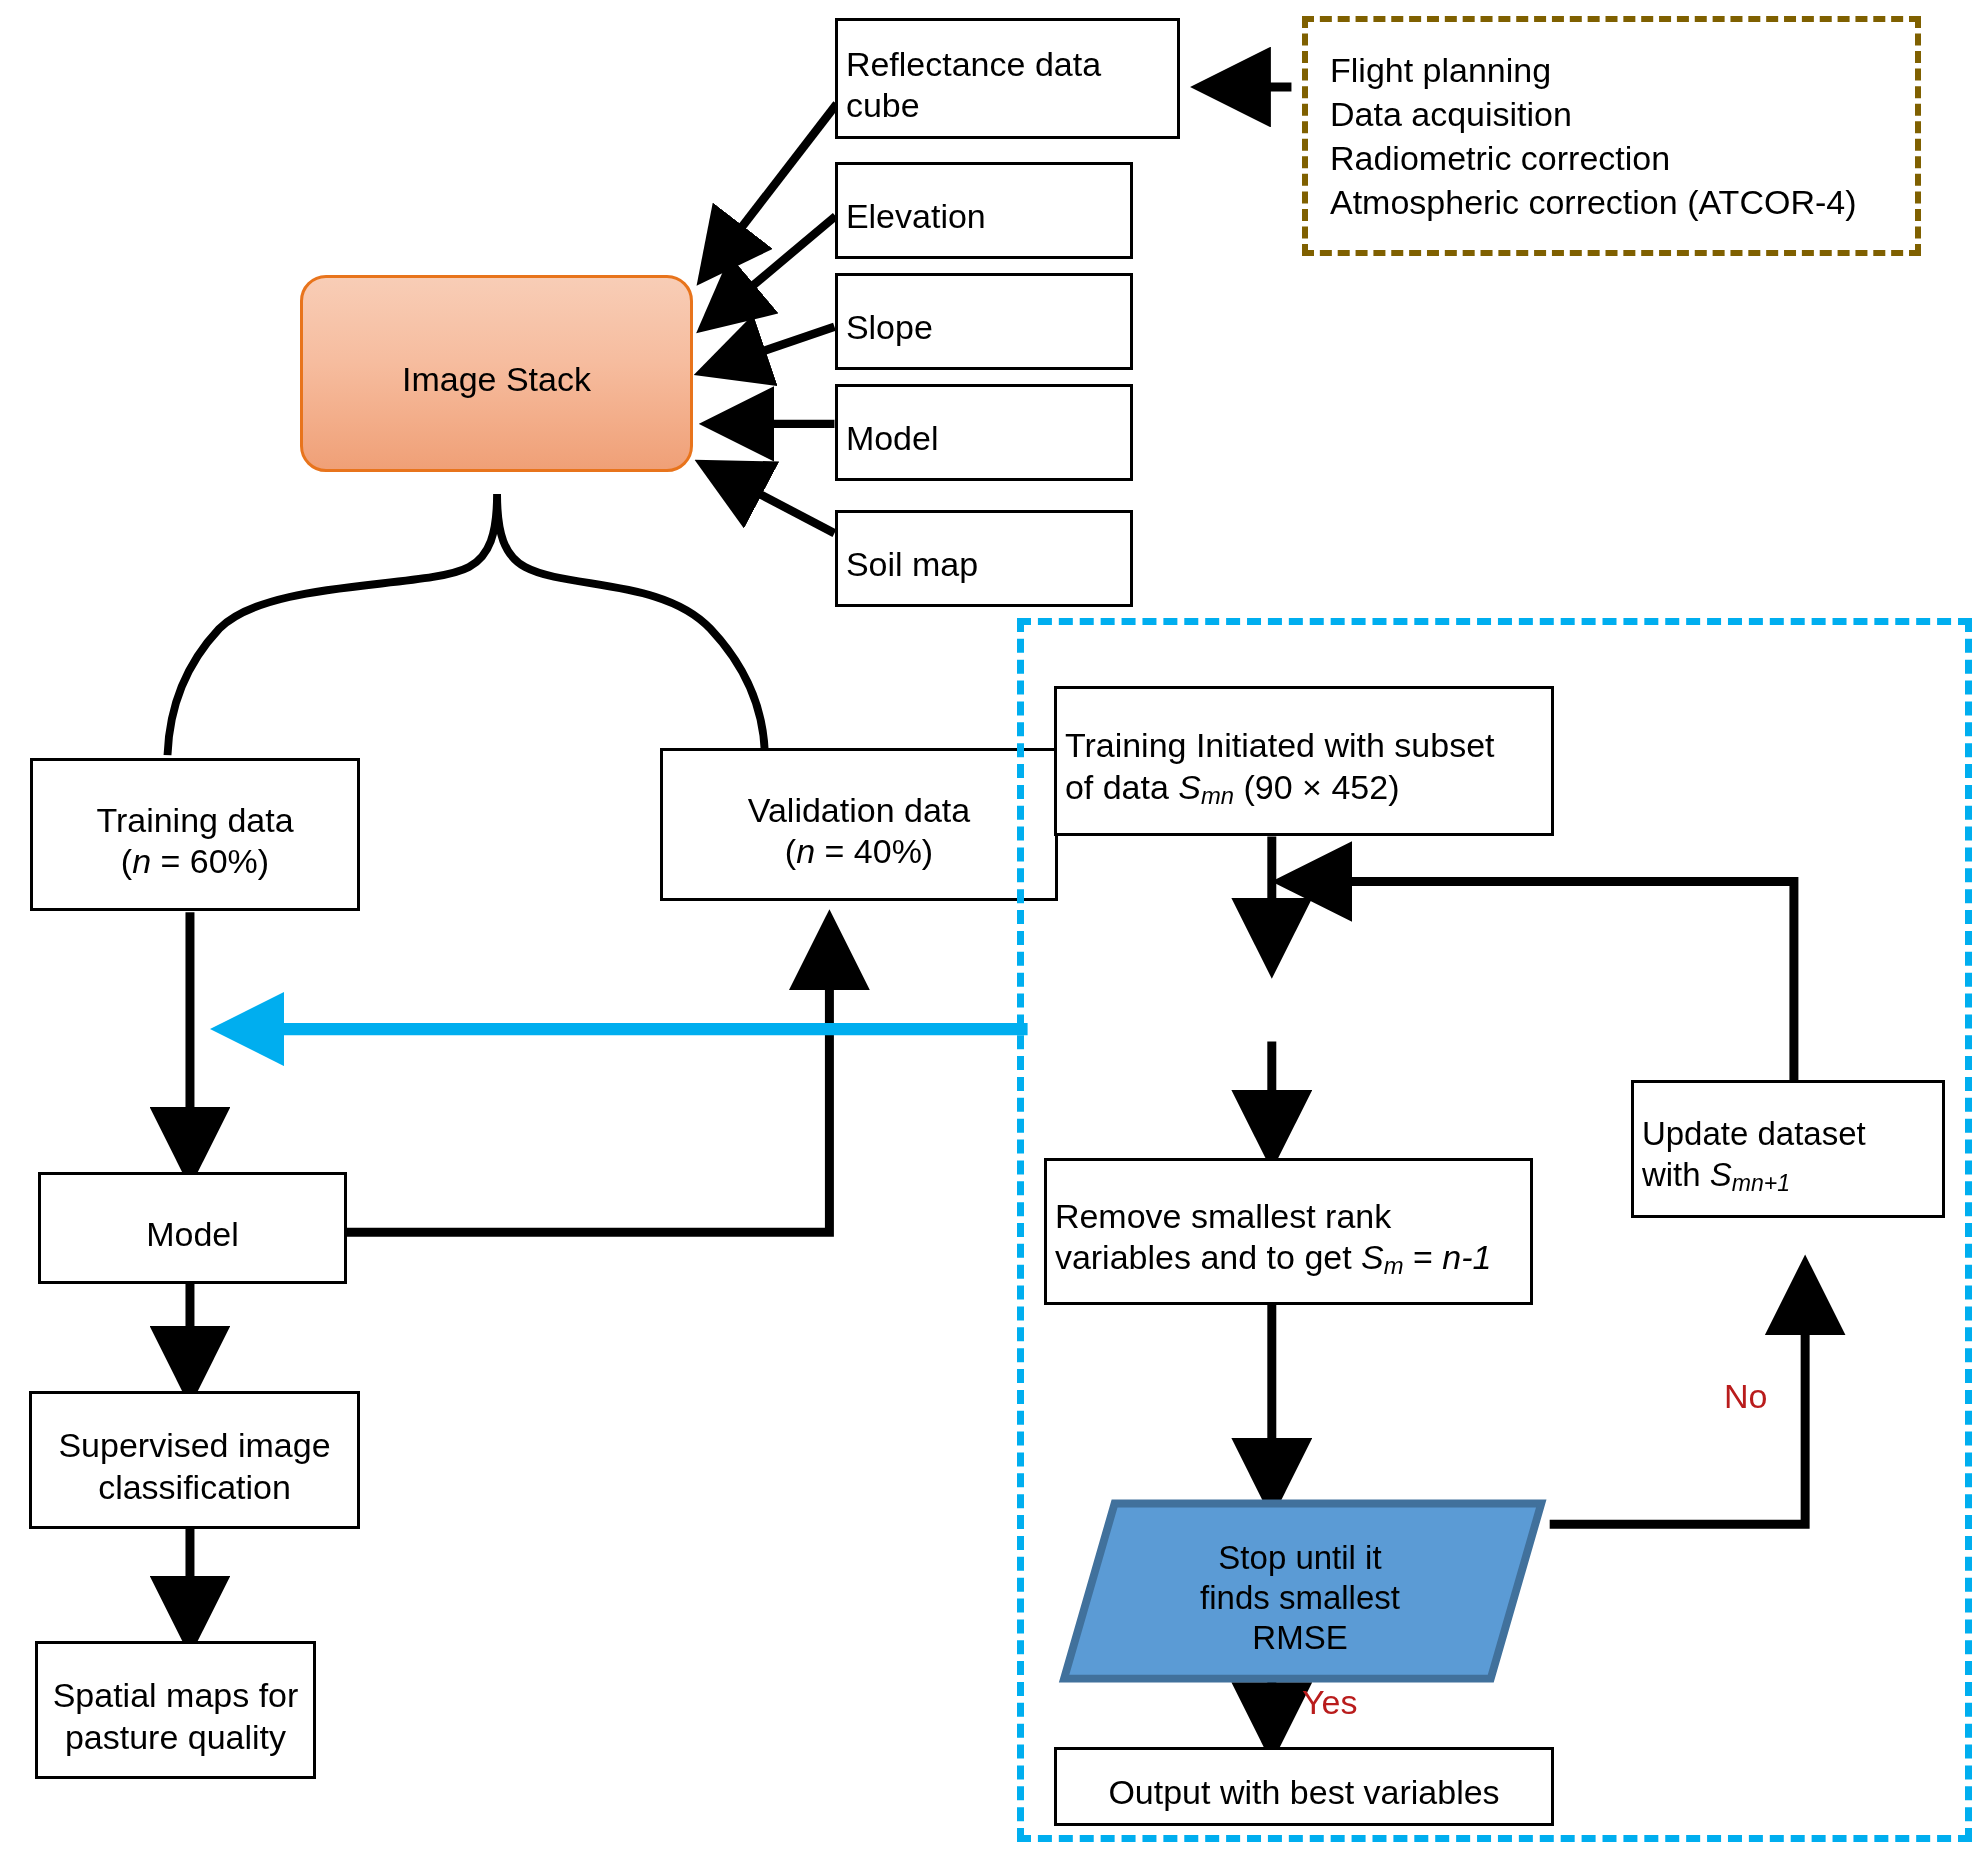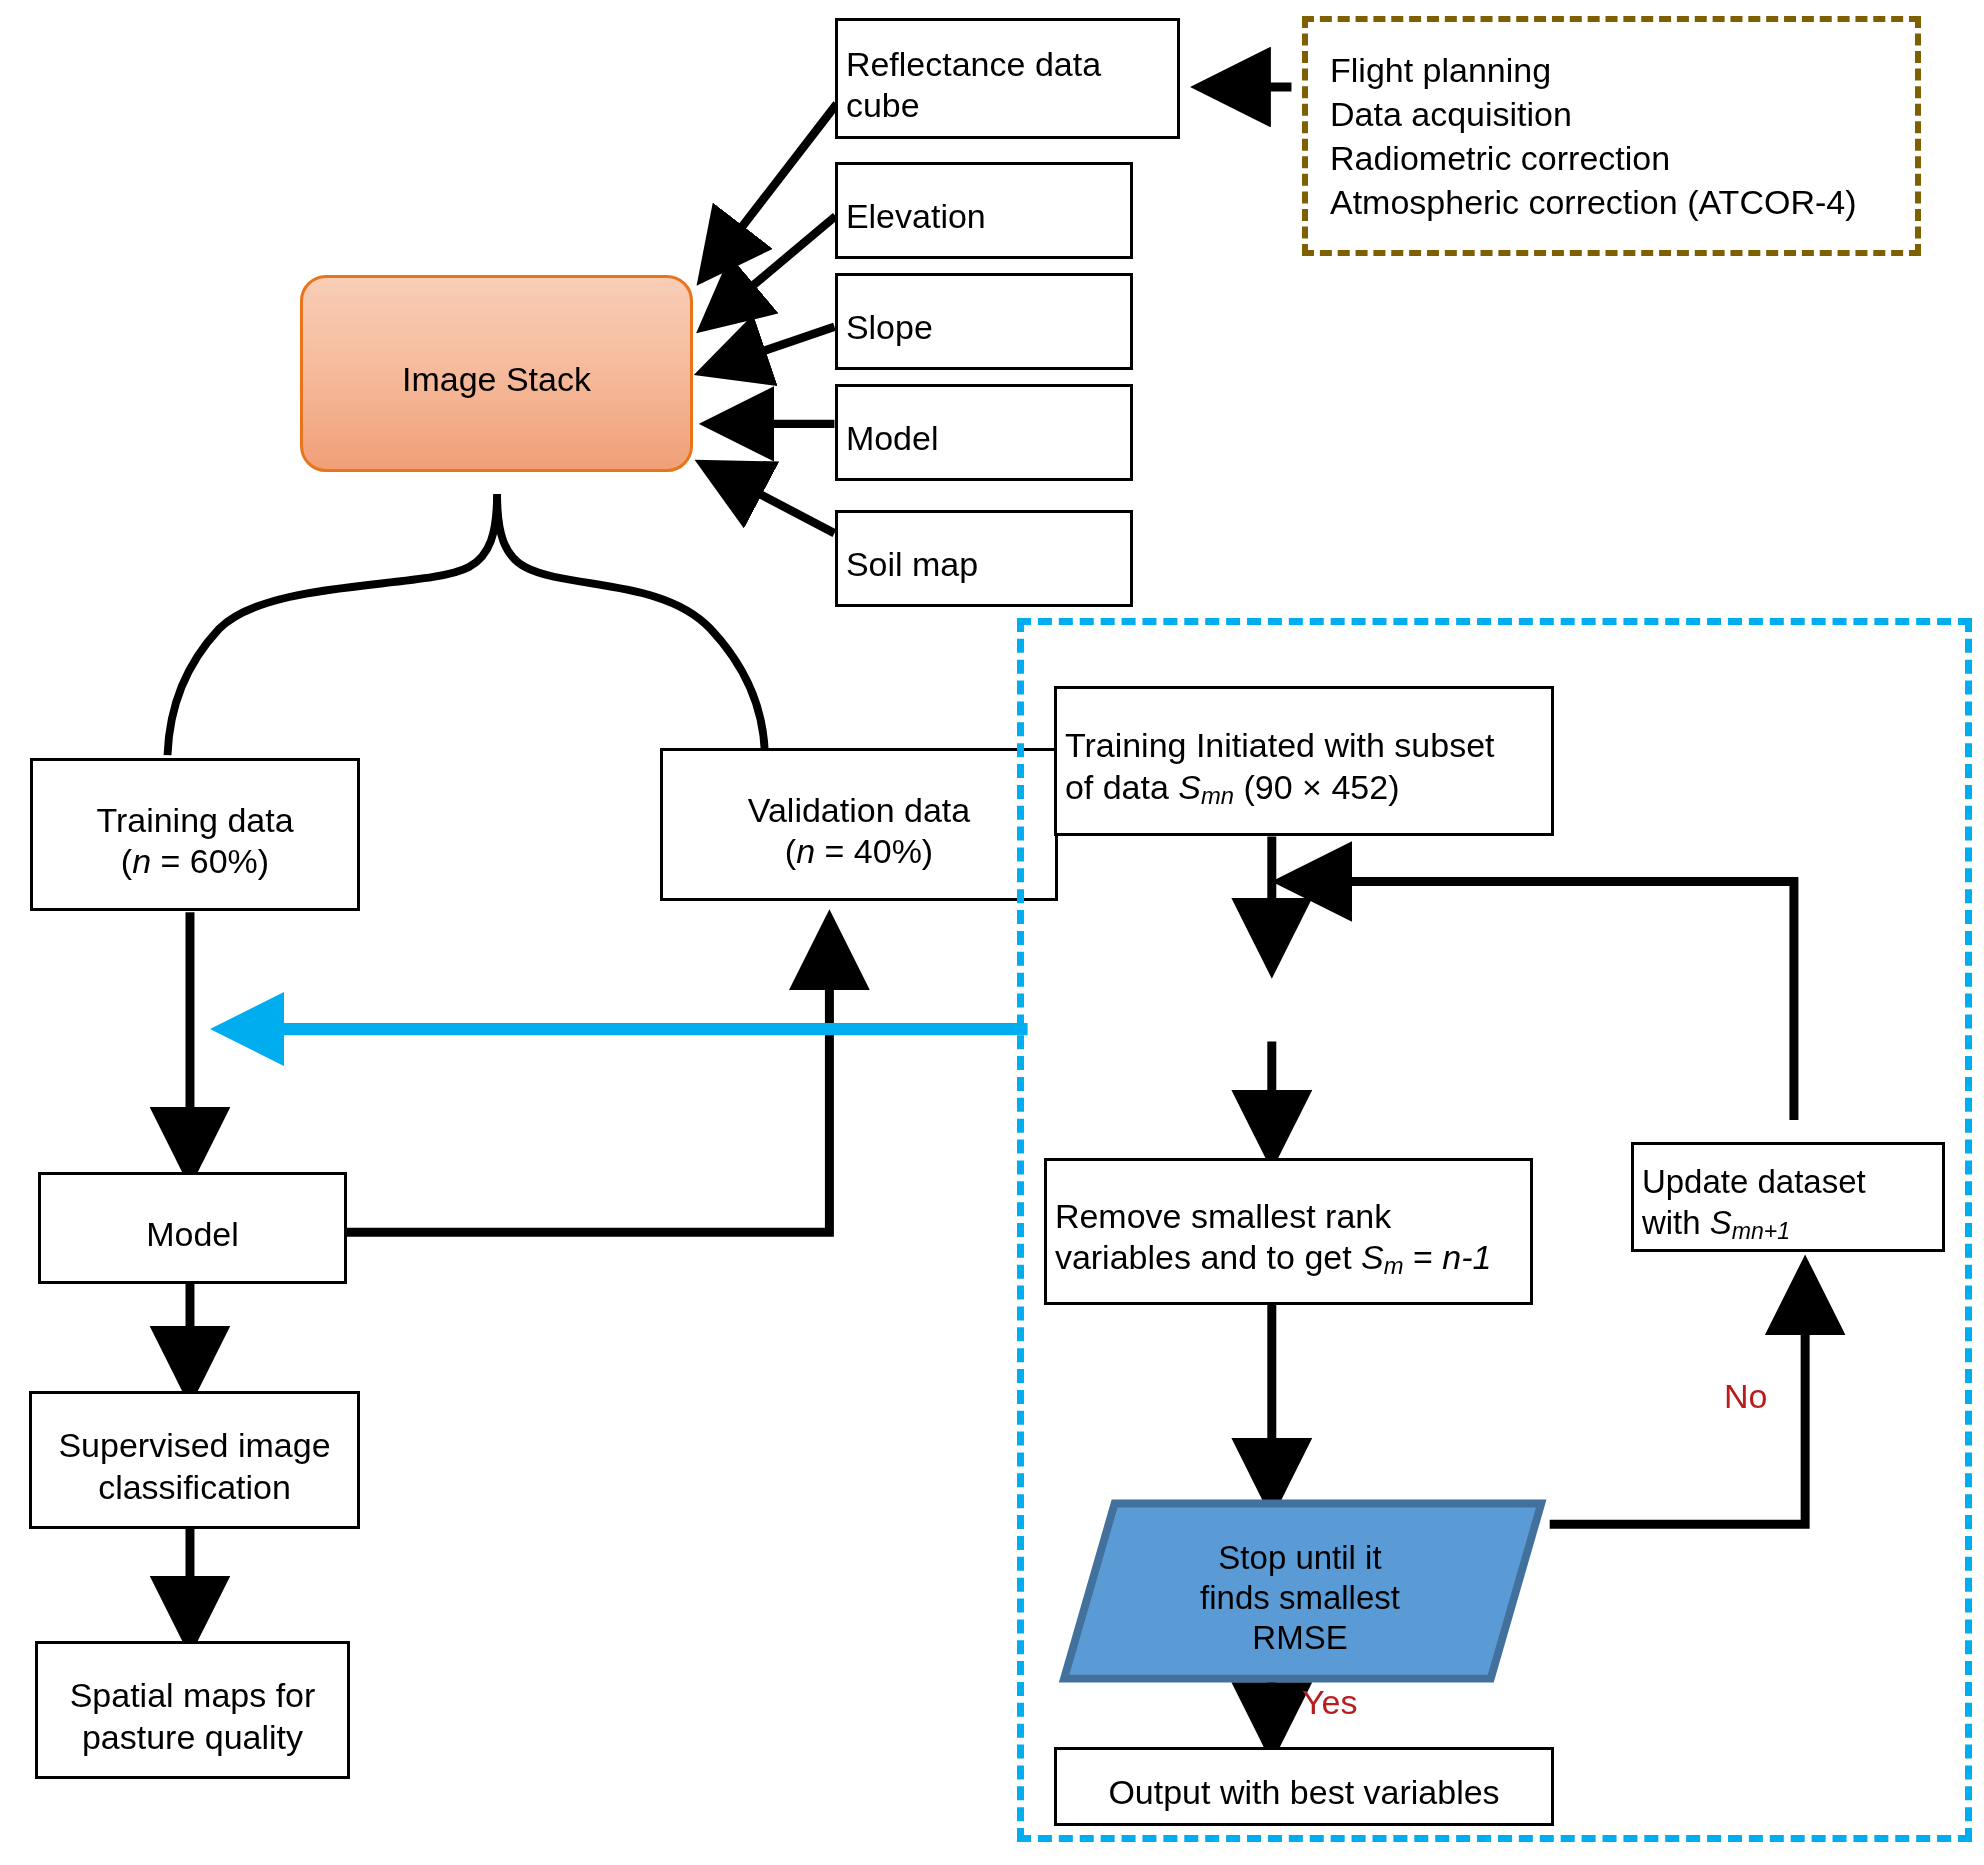--- a/index.html
+++ b/index.html
@@ -137,21 +137,21 @@
     <div class="txt" style="font-size:34px;">Model</div>
   </div>
 
   <div class="node plain" style="left:29px;top:1391px;width:331px;height:138px;">
     <div class="txt" style="font-size:34px;">
       <div>Supervised image</div>
       <div>classification</div>
     </div>
   </div>
 
-  <div class="node plain" style="left:35px;top:1641px;width:315px;height:138px;">
+  <div class="node plain" style="left:35px;top:1641px;width:281px;height:138px;">
     <div class="txt" style="font-size:34px;">
       <div>Spatial maps for</div>
       <div>pasture quality</div>
     </div>
   </div>
 
   <div class="dashbox blue" style="left:1017px;top:618px;width:955px;height:1224px;"></div>
 
   <div class="node plain" style="left:1054px;top:686px;width:500px;height:150px;justify-content:flex-start;">
     <div class="txt" style="font-size:34px;text-align:left;">
@@ -172,21 +172,21 @@
     <polygon points="1985,2678 2745,2678 2655,2990 1895,2990" fill="#5B9BD5" stroke="#41719C" stroke-width="14"></polygon>
   </svg>
   <div class="node" style="left:1070px;top:1504px;width:460px;height:175px;background:transparent;">
     <div class="txt" style="font-size:33px;">
       <div>Stop until it</div>
       <div>finds smallest</div>
       <div>RMSE</div>
     </div>
   </div>
 
-  <div class="node plain" style="left:1631px;top:1142px;width:314px;height:110px;justify-content:flex-start;">
+  <div class="node plain" style="left:1631px;top:1080px;width:314px;height:138px;justify-content:flex-start;">
     <div class="txt" style="font-size:33px;text-align:left;">
       <div>Update dataset</div>
       <div><span>with </span><span class="it">S</span><sub>mn+1</sub></div>
     </div>
   </div>
 
   <div class="node plain" style="left:1054px;top:1747px;width:500px;height:79px;">
     <div class="txt" style="font-size:34px;">Output with best variables</div>
   </div>
 

